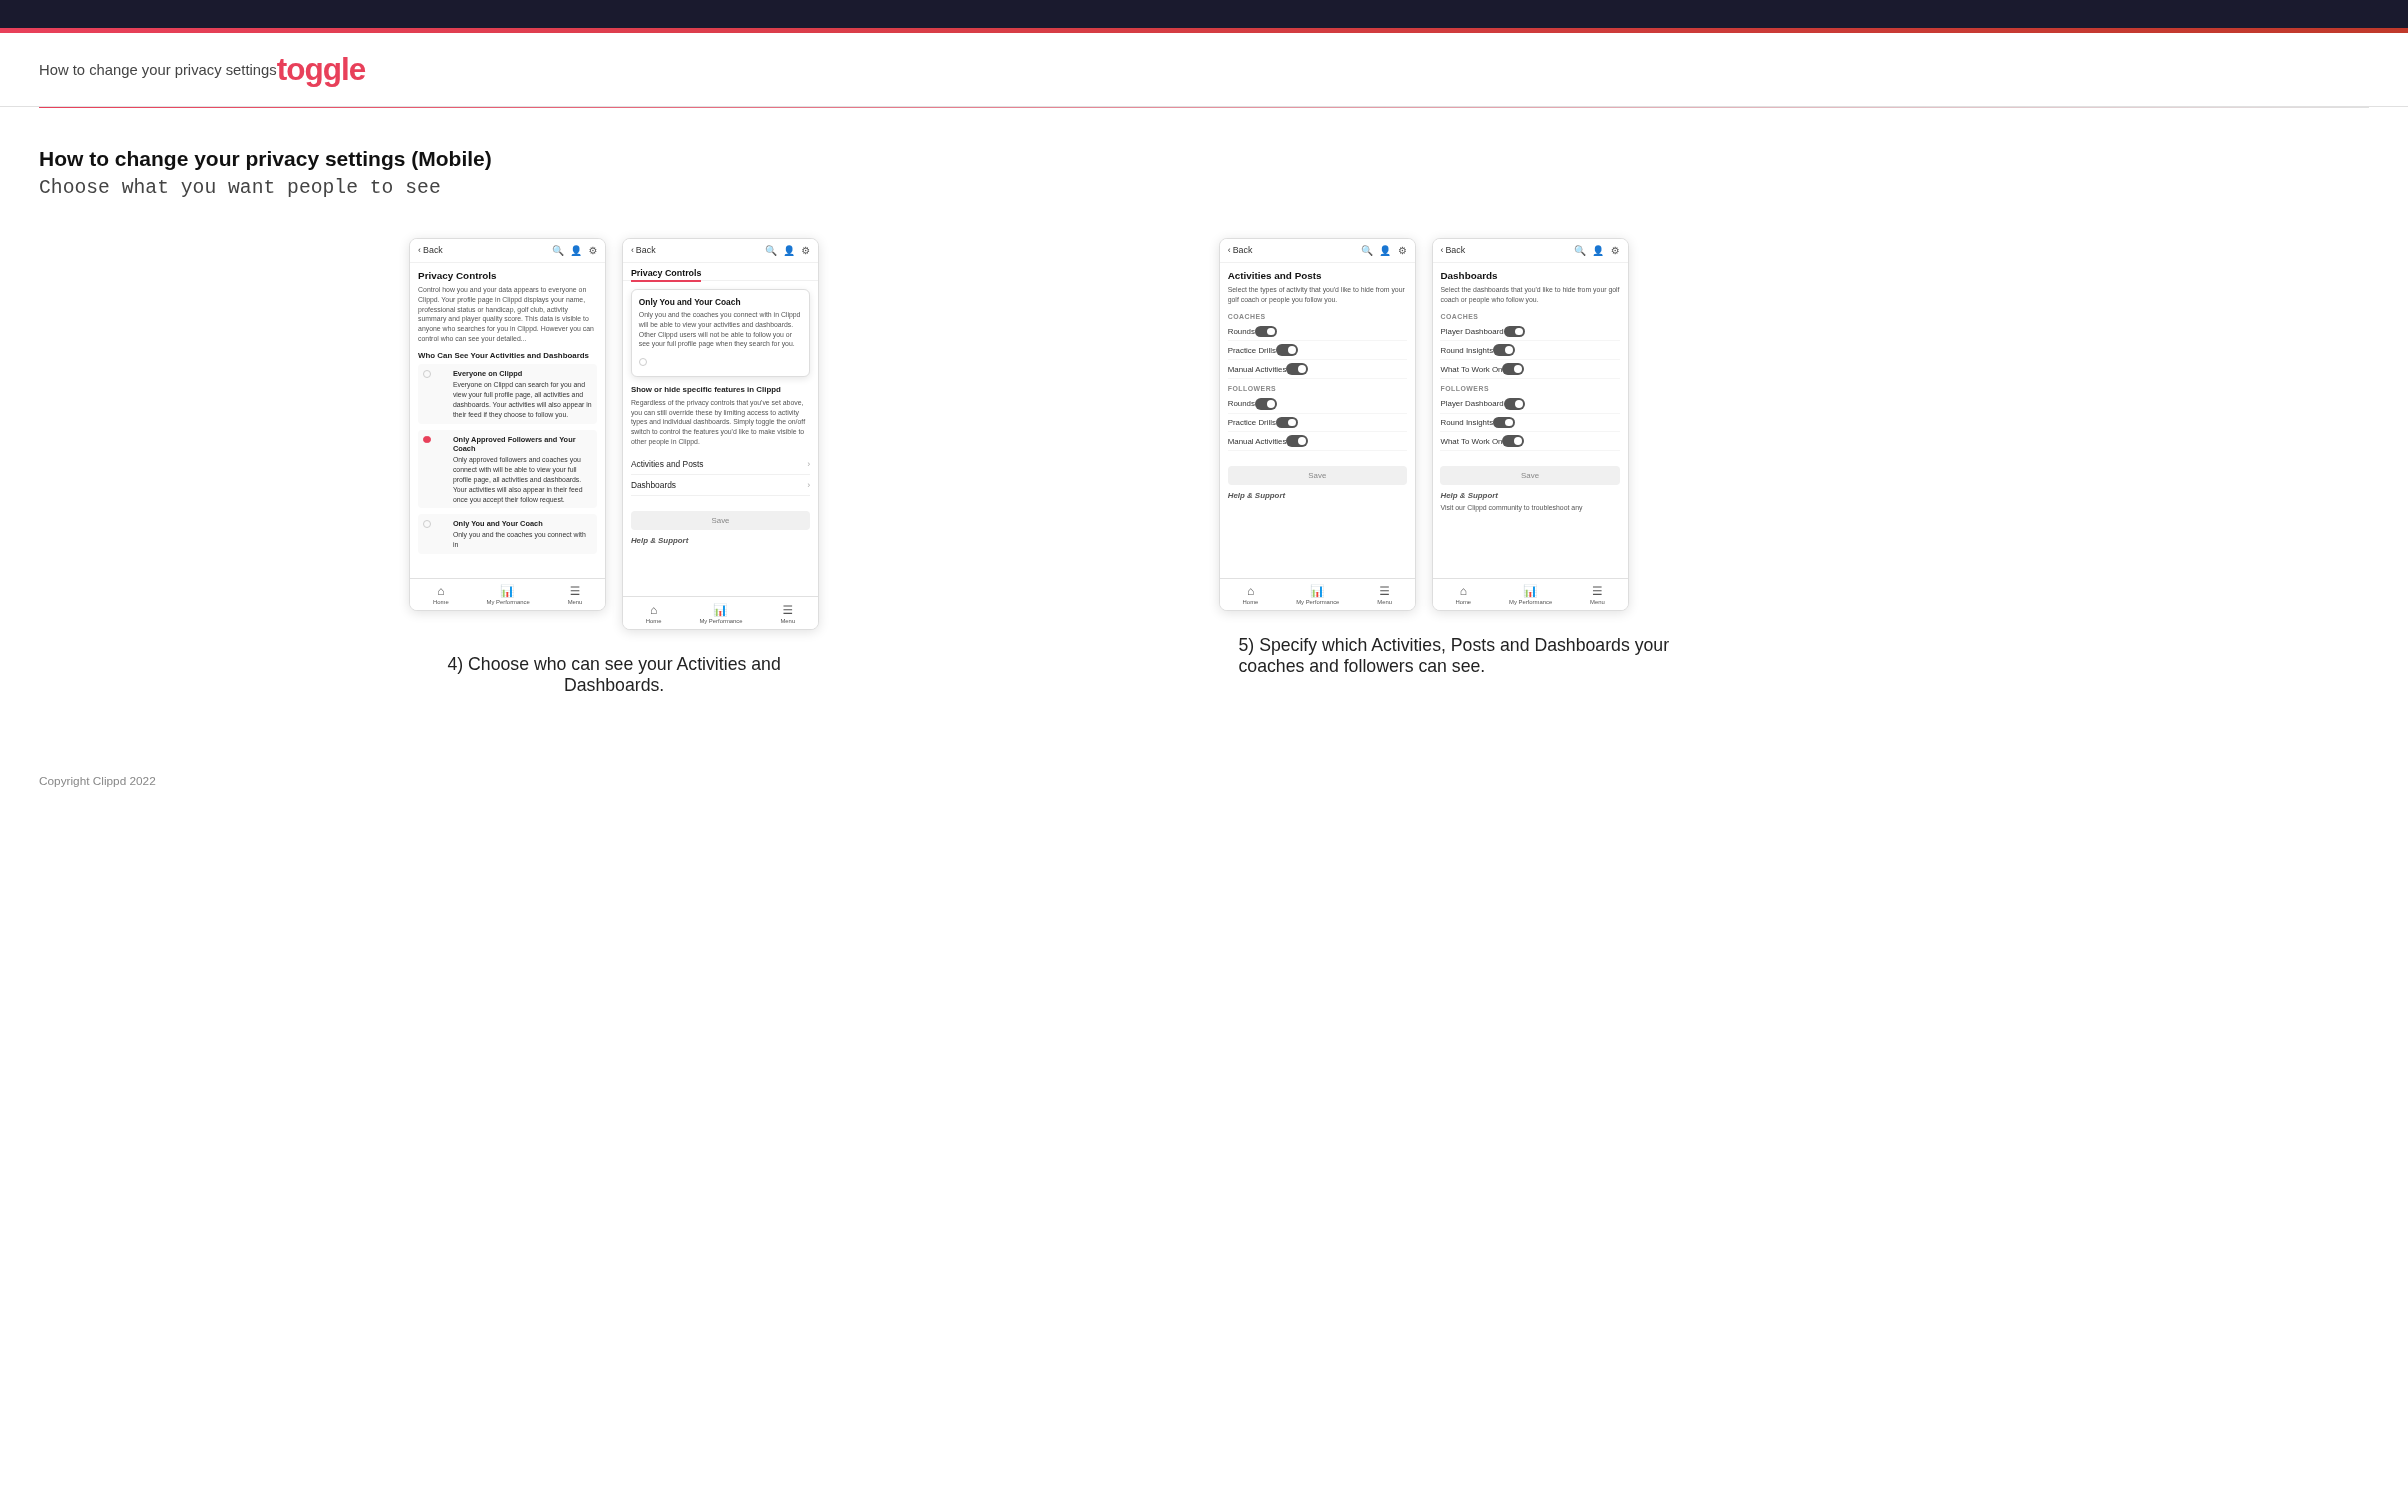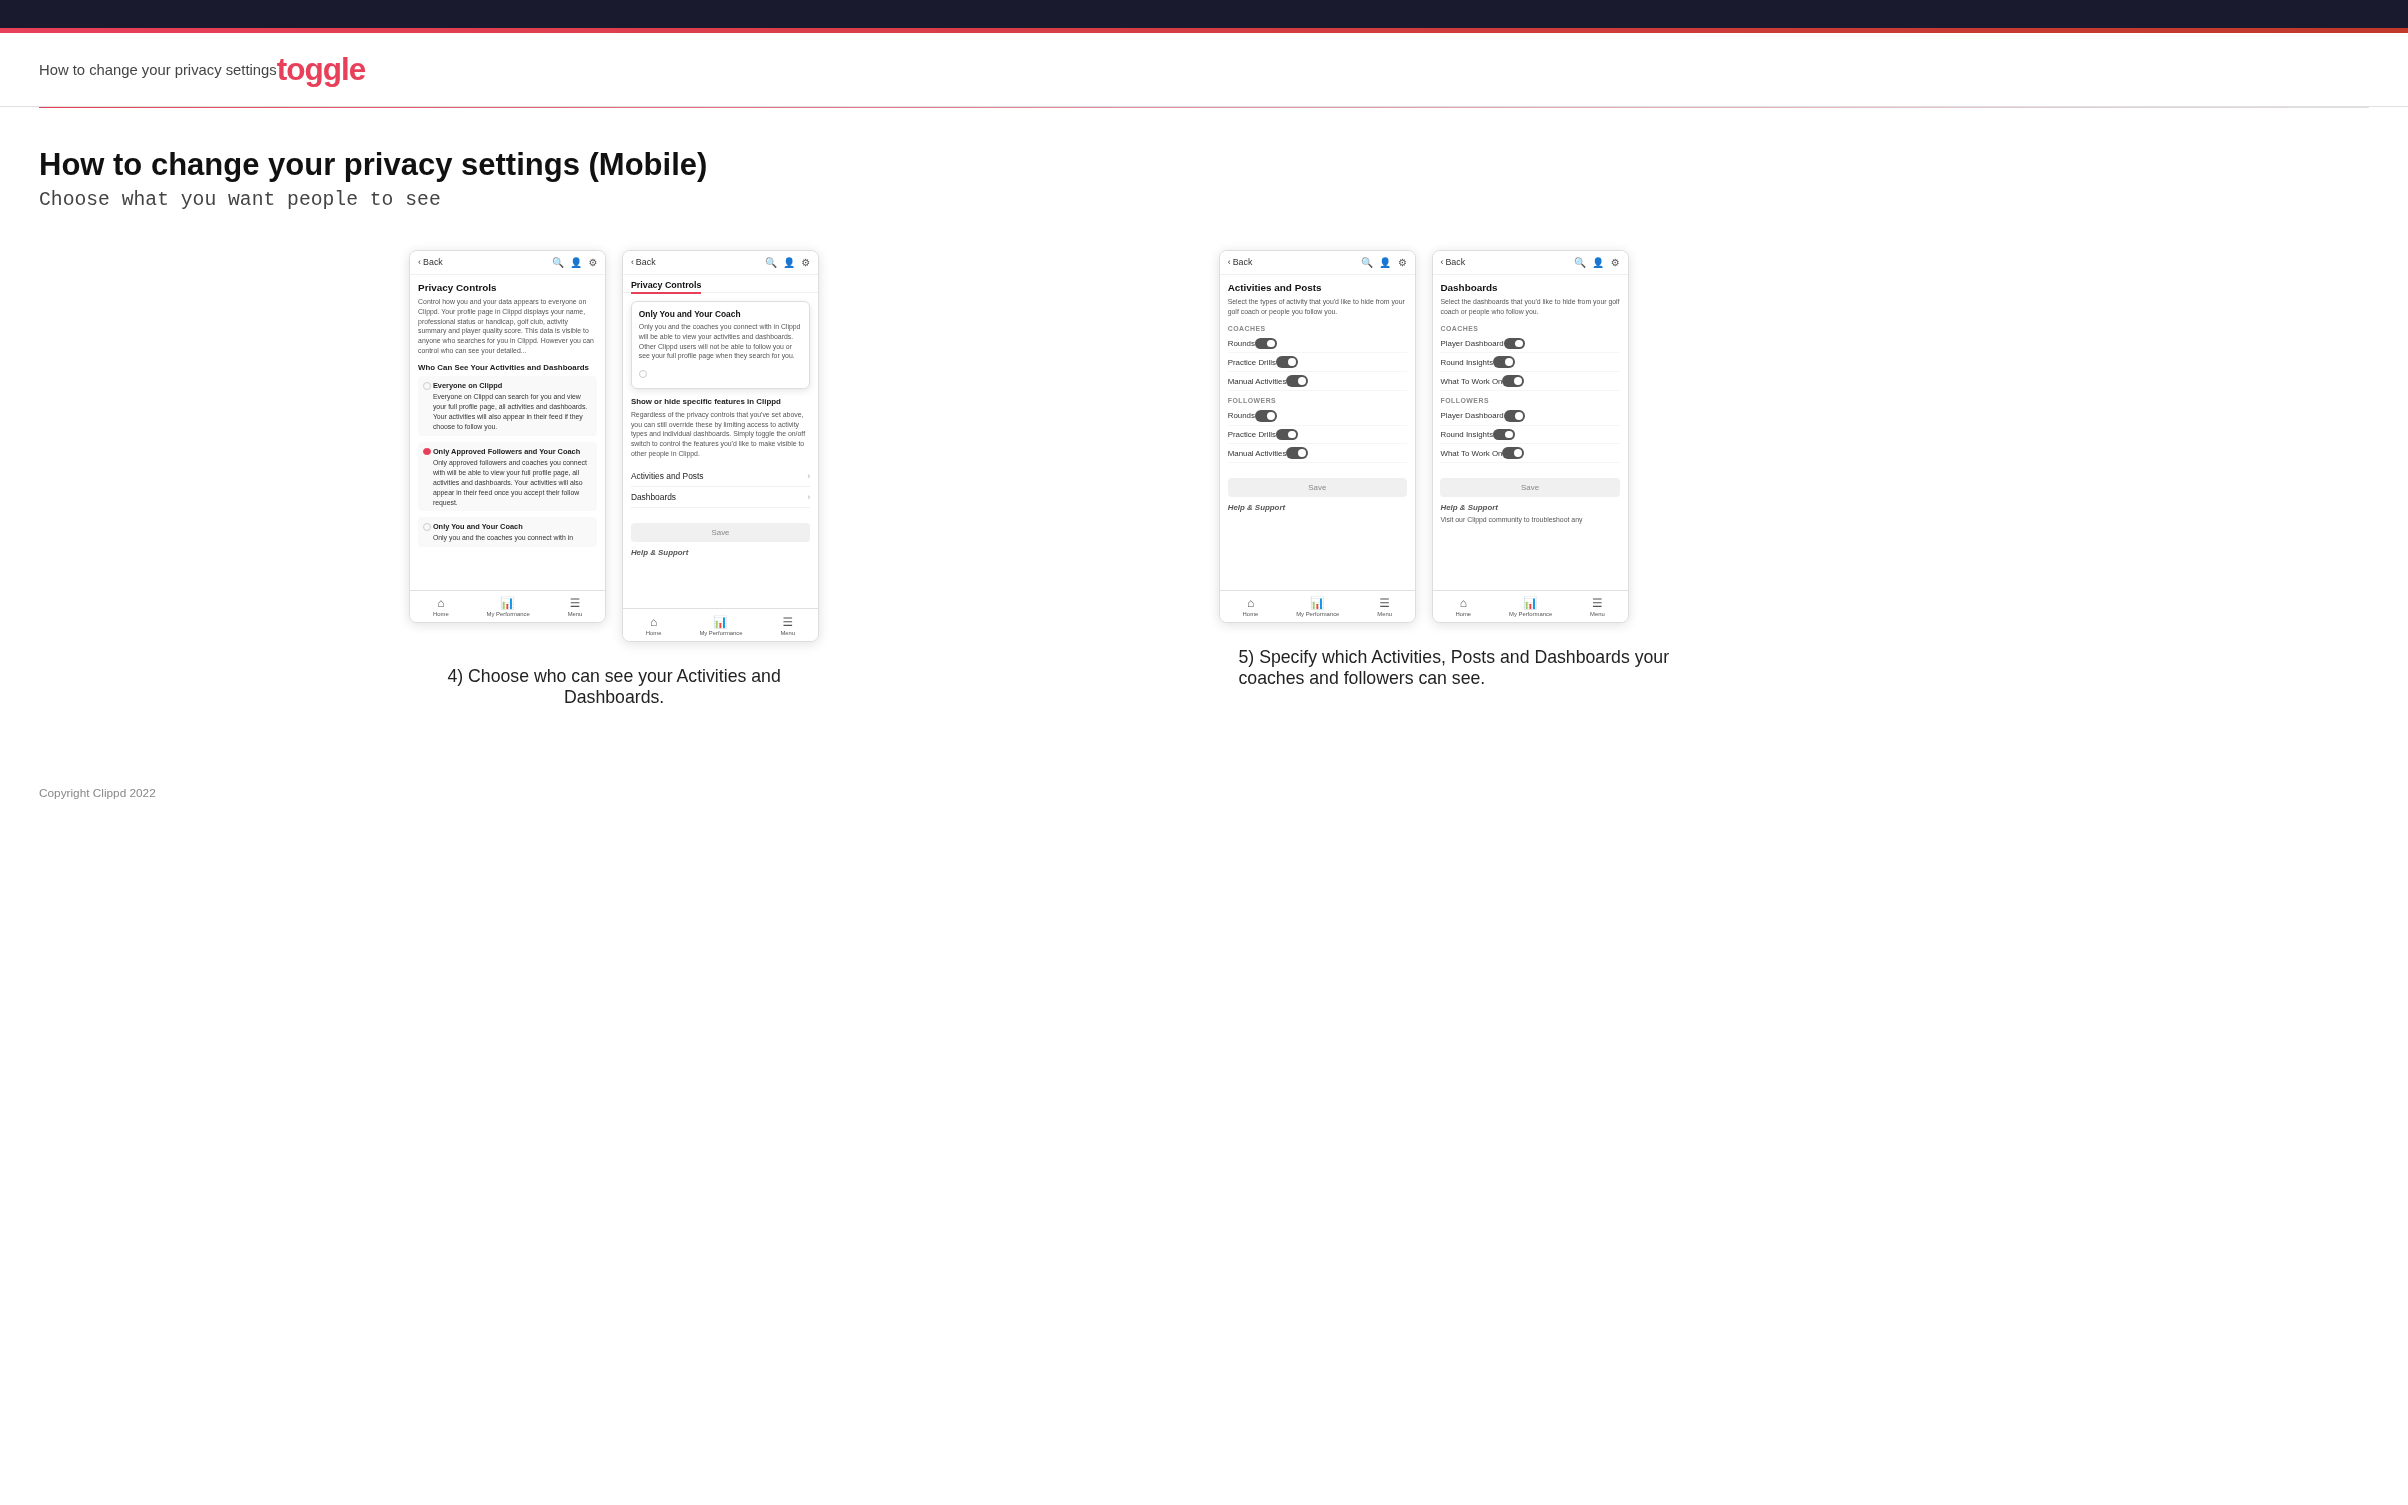--- a/index.html
+++ b/index.html
@@ -48,21 +48,21 @@
       background: linear-gradient(to right, #e8405a, #e0e0e0);
       margin: 0 39px;
     }
 
     
     .main {
       padding: 39px 39px 59px;
     }
 
     .page-heading {
-      font-size: 31px;
+      font-size: 21px;
       font-weight: 800;
       color: #111;
       margin-bottom: 5.9px;
     }
     .page-subheading {
       font-size: 19.7px;
       color: #444;
       margin-bottom: 39px;
       font-family: Liberation Mono, monospace;
     }
@@ -164,21 +164,21 @@
       font-size: 7.9px;
       font-weight: 700;
       color: #222;
       margin-bottom: 3.9px;
     }
 
     
     .radio-option {
       display: flex;
       align-items: flex-start;
-      gap: 2px;
+      gap: 22px;
       margin-bottom: 5.9px;
       padding: 4.9px;
       background: #f9f9f9;
       border-radius: 3.9px;
     }
     .radio-circle {
       width: 7.9px;
       height: 7.9px;
       border-radius: 50%;
       border: 1.5px solid #ccc;

